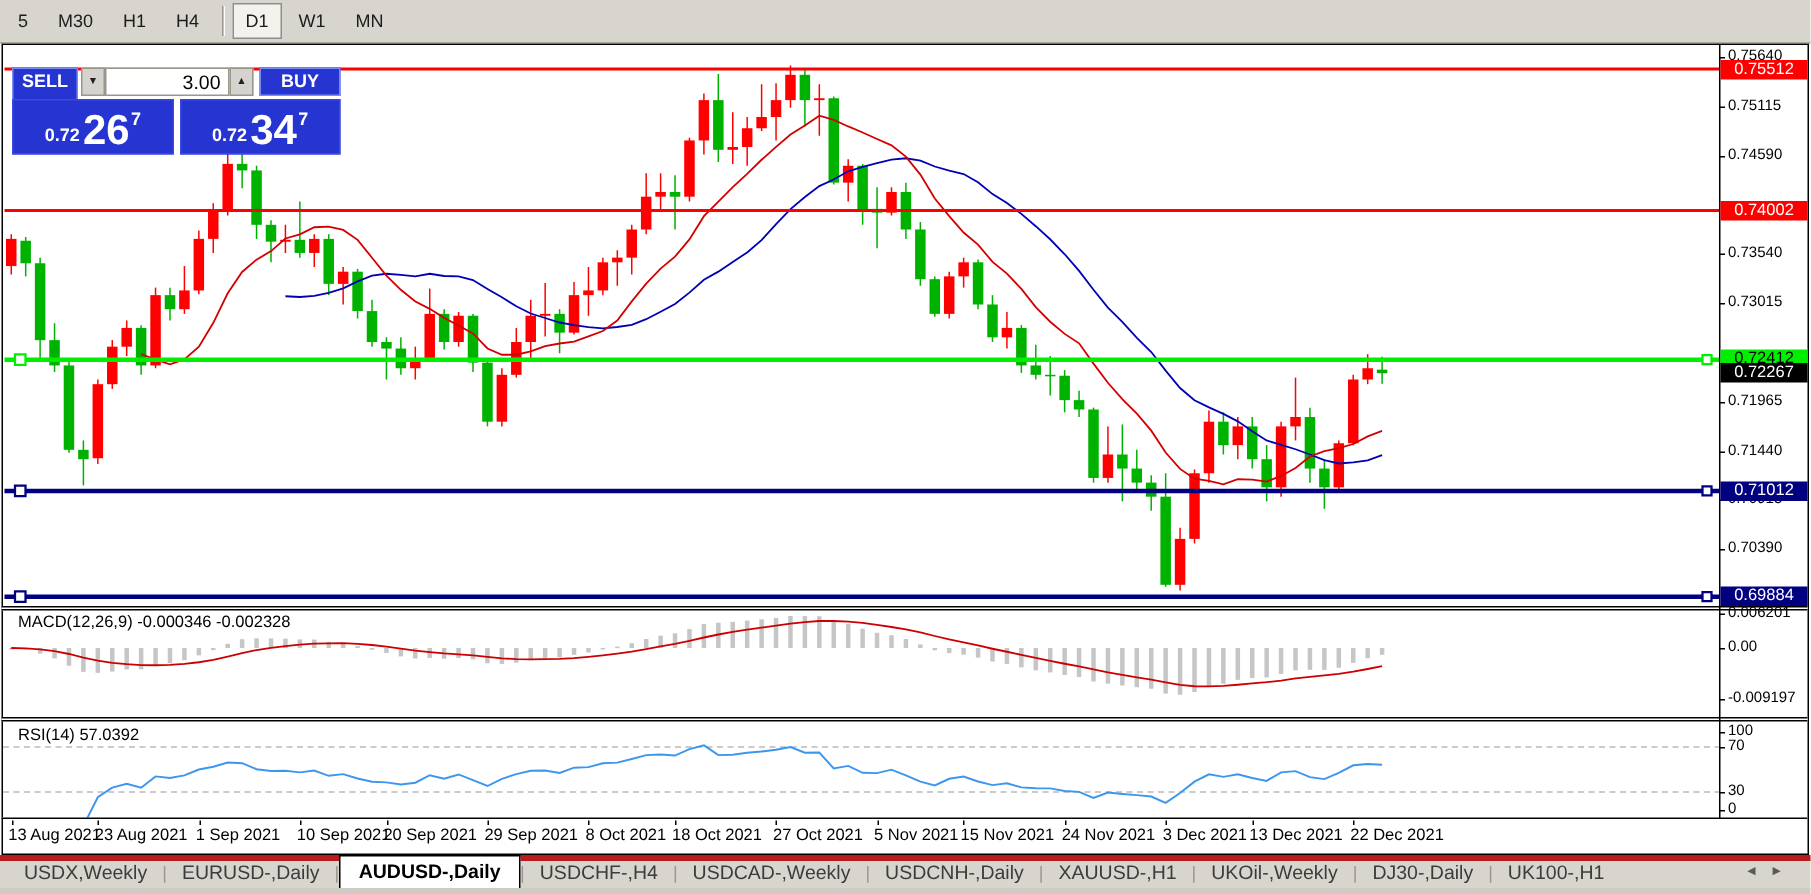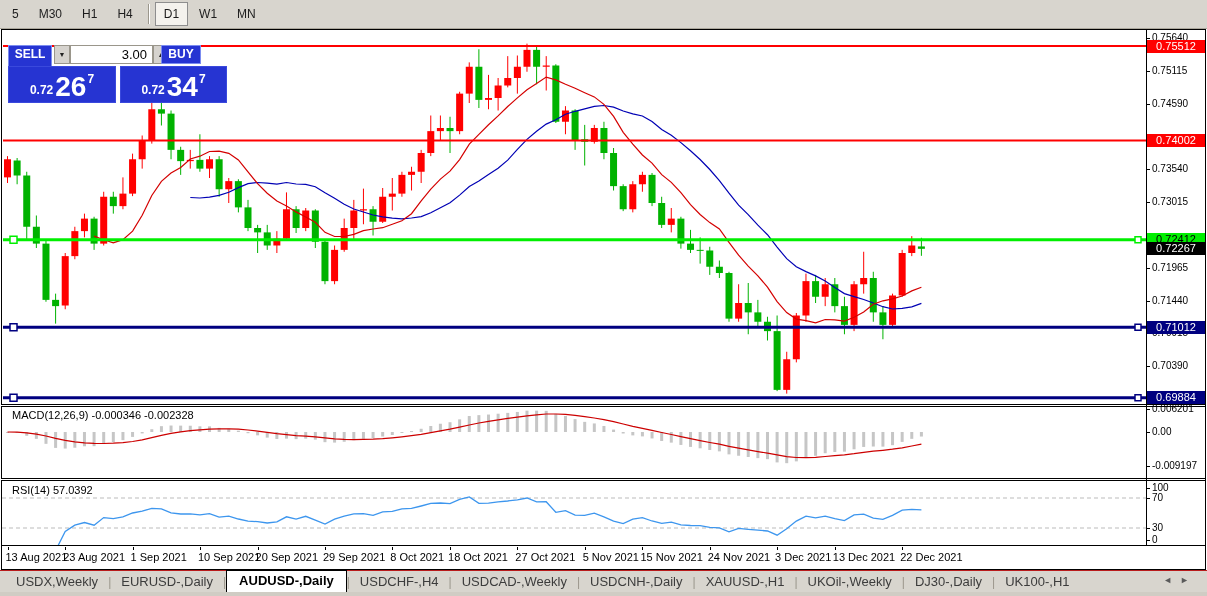--- a/index.html
+++ b/index.html
@@ -26,21 +26,21 @@
   .tp-price .big{font-size:28px;font-weight:bold;line-height:26px;margin-top:40px;}
   .tp-price .sup{font-size:12px;font-weight:bold;margin:0 0 14px 1px;}
   
   .ptick{position:absolute;left:1152px;font-size:10px;color:#000;white-space:nowrap;}
   .pdash{position:absolute;left:1146px;width:4px;height:0;border-top:1px solid #000;}
   .badge{position:absolute;left:1147px;width:58px;height:13px;font-size:11px;line-height:13px;text-align:center;white-space:nowrap;}
   .ind-label{position:absolute;left:10px;font-size:11px;color:#000;background:#fff;padding:0 2px;white-space:nowrap;}
   .dlabel{position:absolute;top:551px;font-size:11px;color:#000;white-space:nowrap;}
   .ddash{position:absolute;top:547px;width:0;height:3px;border-left:1px solid #000;}
   
-  #tabs-bar{position:absolute;left:0;top:570px;width:1207px;height:22px;background:#d8d5ce;border-top:1px solid #b91c1c;display:flex;align-items:flex-end;padding-left:6px;box-sizing:border-box;}
+  #tabs-bar{position:absolute;left:0;top:570px;width:1207px;height:22px;background:#d8d5ce;border-top:4px solid #b91c1c;display:flex;align-items:flex-end;padding-left:6px;box-sizing:border-box;}
   .tab{font-size:13px;color:#3c3c3c;padding:2px 10px 3px 10px;white-space:nowrap;cursor:default;}
   .tab.active{background:#fff;border:1px solid #000;border-bottom:none;font-weight:bold;color:#000;padding:2px 12px 4px 12px;}
   .tab-sep{color:#9a968b;font-size:12px;padding-bottom:3px;}
   #tab-arrows{position:absolute;right:10px;top:575px;font-size:9px;color:#5a5a5a;letter-spacing:8px;}
   #bottom-strip{position:absolute;left:0;top:592px;width:1207px;height:4px;background:#d0ccc4;}
   svg{position:absolute;}
 </style>
 </head>
 <body>
 
@@ -374,21 +374,21 @@
   <div class="sep" style="top:404px;"></div>
   <div class="sep" style="top:478px;"></div>
   <div class="sep" style="top:545px;height:1px;border-bottom:none;"></div>
   <div id="axis-vline"></div>
 
 
   <div class="tp-btn" style="left:8px;top:45px;width:44px;height:33px;line-height:17px;">SELL</div>
   <div class="tp-spin" style="left:54px;top:45px;width:16px;height:19px;"><span>▼</span></div>
   <div id="tp-vol" style="left:70px;top:45px;width:83px;height:19px;">3.00</div>
   <div class="tp-spin" style="left:153px;top:45px;width:16px;height:19px;"><span>▲</span></div>
-  <div class="tp-btn" style="left:161px;top:45px;width:40px;height:19px;line-height:17px;">BUY</div>
+  <div class="tp-btn" style="left:173px;top:45px;width:54px;height:19px;line-height:17px;">BUY</div>
 
   <div class="tp-price" style="left:8px;top:66px;width:108px;height:37px;">
     <span class="sm">0.72</span>
       <span class="big">26</span>
       <span class="sup">7</span>
   </div>
   <div class="tp-price" style="left:120px;top:66px;width:107px;height:37px;">
     <span class="sm">0.72</span>
       <span class="big">34</span>
       <span class="sup">7</span>

